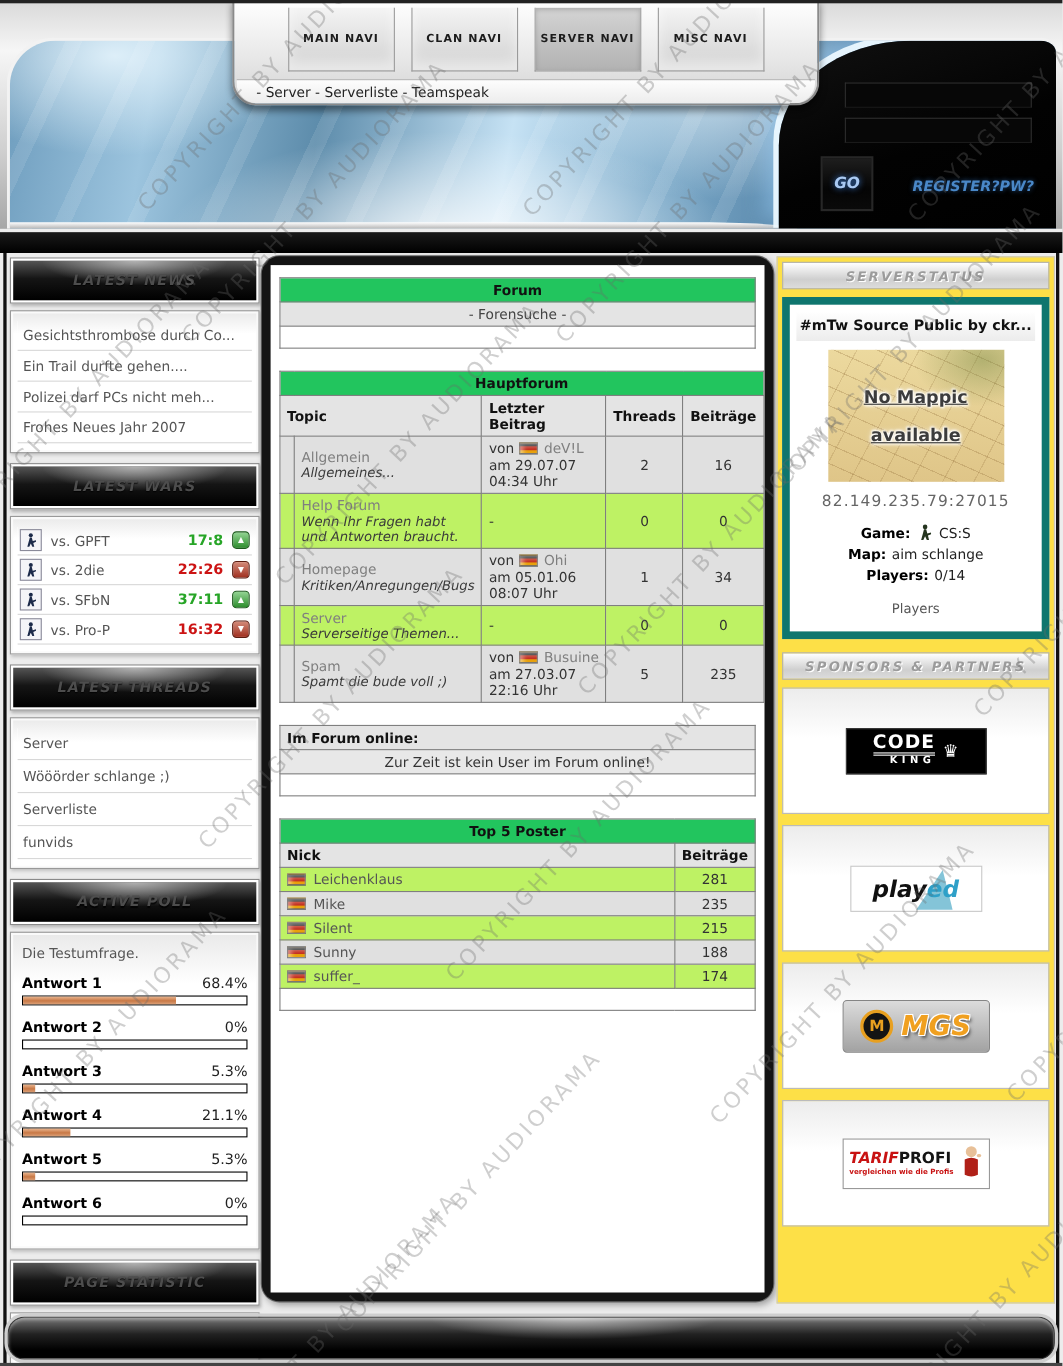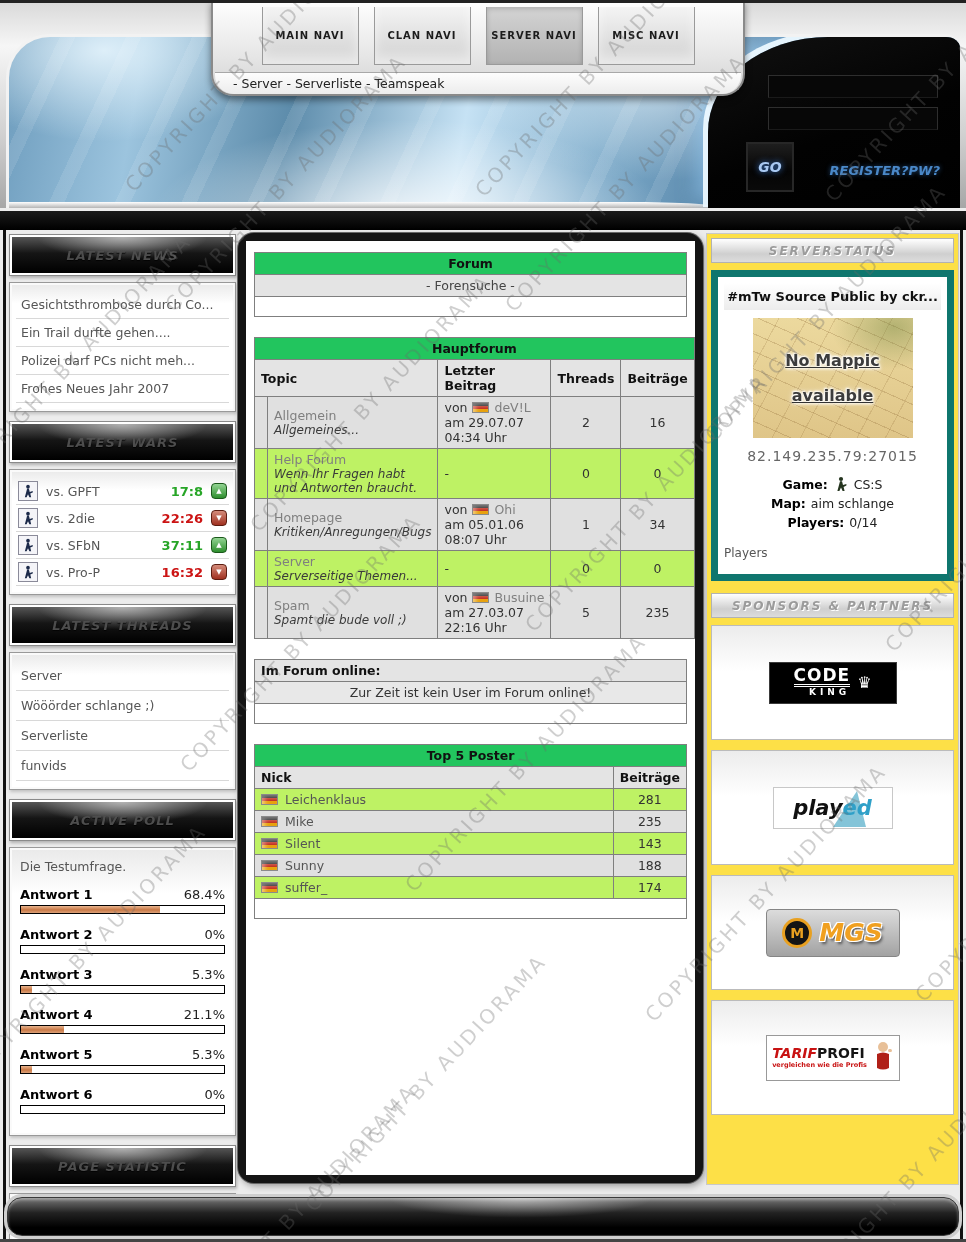--- a/index.html
+++ b/index.html
@@ -158,21 +158,21 @@
       repeating-linear-gradient(-62deg, transparent 0 24px, rgba(120,80,30,.16) 24px 25px),
       linear-gradient(#ecd99e,#dfc588); text-decoration: underline; }
   .mappic span { font-weight:bold; font-size:16px; color:#3c3c3c;
     text-shadow:0 0 3px #fff, 0 0 6px #fff, 1px 1px 2px #fff, -1px -1px 2px #fff; }
   .server-ip { text-align:center; color:#666; font-size:14px; letter-spacing:1px; margin:10px 0 12px; }
   .srv-row { text-align:center; font-size:12.5px; color:#222; margin:4px 0; display:flex;
     justify-content:center; align-items:center; gap:5px; }
   .srv-row .lbl { font-weight:bold; color:#000; }
   .cs-icon { width:16px; height:16px; display:inline-flex; }
   .cs-icon svg { width:16px; height:16px; fill:#25351f; }
-  .players-caption { color:#555; margin:16px 0 4px; }
+  .players-caption { text-align:center; color:#555; margin:16px 0 4px; }
   .sponsor-box { height:115px; background:linear-gradient(#ececec,#ffffff 40%); border:1px solid #bbb;
     margin-bottom:10px; display:flex; align-items:center; justify-content:center; cursor:pointer; }
   .logo-codeking { width:128px; height:42px; background:#000; border:1px solid #3a3a3a;
     display:flex; align-items:center; justify-content:center; gap:7px; color:#fff; }
   .ck-line1 { font-weight:bold; font-size:17px; letter-spacing:1px; line-height:1;
     border-bottom:3px double #fff; }
   .ck-line2 { font-size:9px; font-weight:bold; letter-spacing:4px; text-align:right; line-height:1.3; }
   .ck-crown { font-size:16px; line-height:1; }
   .logo-played { width:120px; height:42px; background:#fff; border:1px solid #c8c8c8;
     position:relative; display:flex; align-items:center; justify-content:center; overflow:hidden; }
@@ -556,21 +556,21 @@
             </td>
         <td class="cell-num">235</td>
       </tr>
       <tr class="row-w">
         <td>
               <span class="nick-cell">
                 <span class="flag"></span>
                 <span>Silent</span>
               </span>
             </td>
-        <td class="cell-num">143</td>
+        <td class="cell-num">215</td>
       </tr>
       <tr class="row-g">
         <td>
               <span class="nick-cell">
                 <span class="flag"></span>
                 <span>Sunny</span>
               </span>
             </td>
         <td class="cell-num">188</td>
       </tr>

